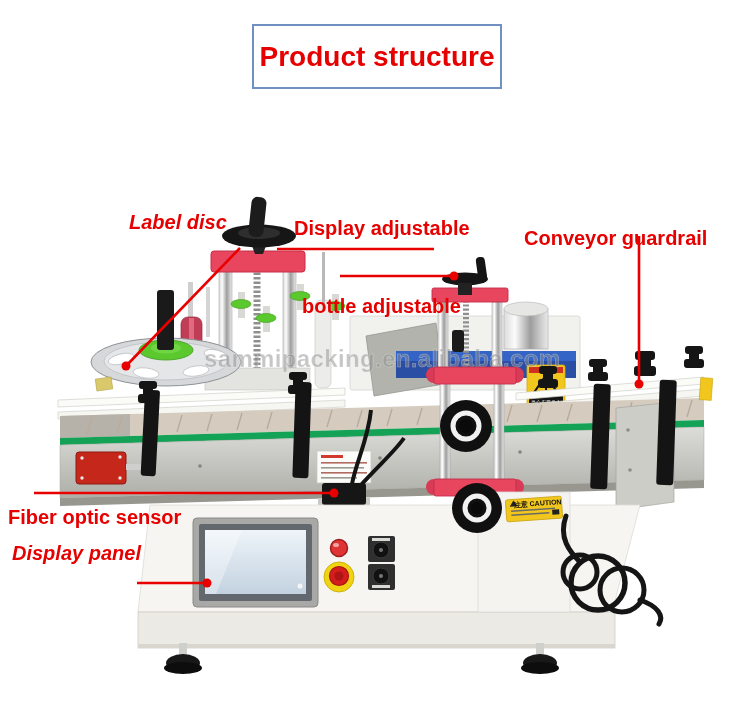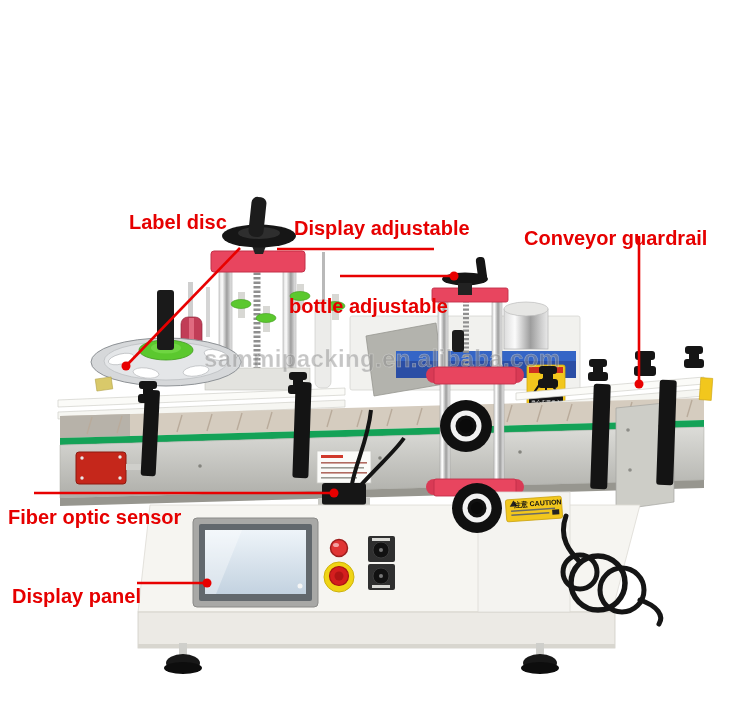--- a/index.html
+++ b/index.html
@@ -305,20 +305,23 @@
       <circle cx="454" cy="276" r="4.5" fill="#e80000" stroke="none"></circle>
       <line x1="639" y1="236" x2="639" y2="383"></line>
       <circle cx="639" cy="384" r="4.5" fill="#e80000" stroke="none"></circle>
       <line x1="34" y1="493" x2="332" y2="493"></line>
       <circle cx="334" cy="493" r="4.5" fill="#e80000" stroke="none"></circle>
       <line x1="137" y1="583" x2="205" y2="583"></line>
       <circle cx="207" cy="583" r="4.5" fill="#e80000" stroke="none"></circle>
     </g>
   </svg>
 
-
-  <div class="anno" style="left:129px;top:212px;">Label disc</div>
+  <div class="title-box">
+    <span class="title-text">Product structure</span>
+  </div>
+
+  <div class="anno" style="left:129px;top:212px;font-style:italic;">Label disc</div>
   <div class="anno" style="left:294px;top:218px;">Display adjustable</div>
   <div class="anno" style="left:524px;top:228px;">Conveyor guardrail</div>
-  <div class="anno" style="left:289px;top:296px;">bottle adjustable</div>
+  <div class="anno" style="left:302px;top:296px;">bottle adjustable</div>
   <div class="anno" style="left:8px;top:507px;">Fiber optic sensor</div>
-  <div class="anno" style="left:12px;top:586px;">Display panel</div>
+  <div class="anno" style="left:12px;top:543px;font-style:italic;">Display panel</div>
 </div>
 
 </body></html>

